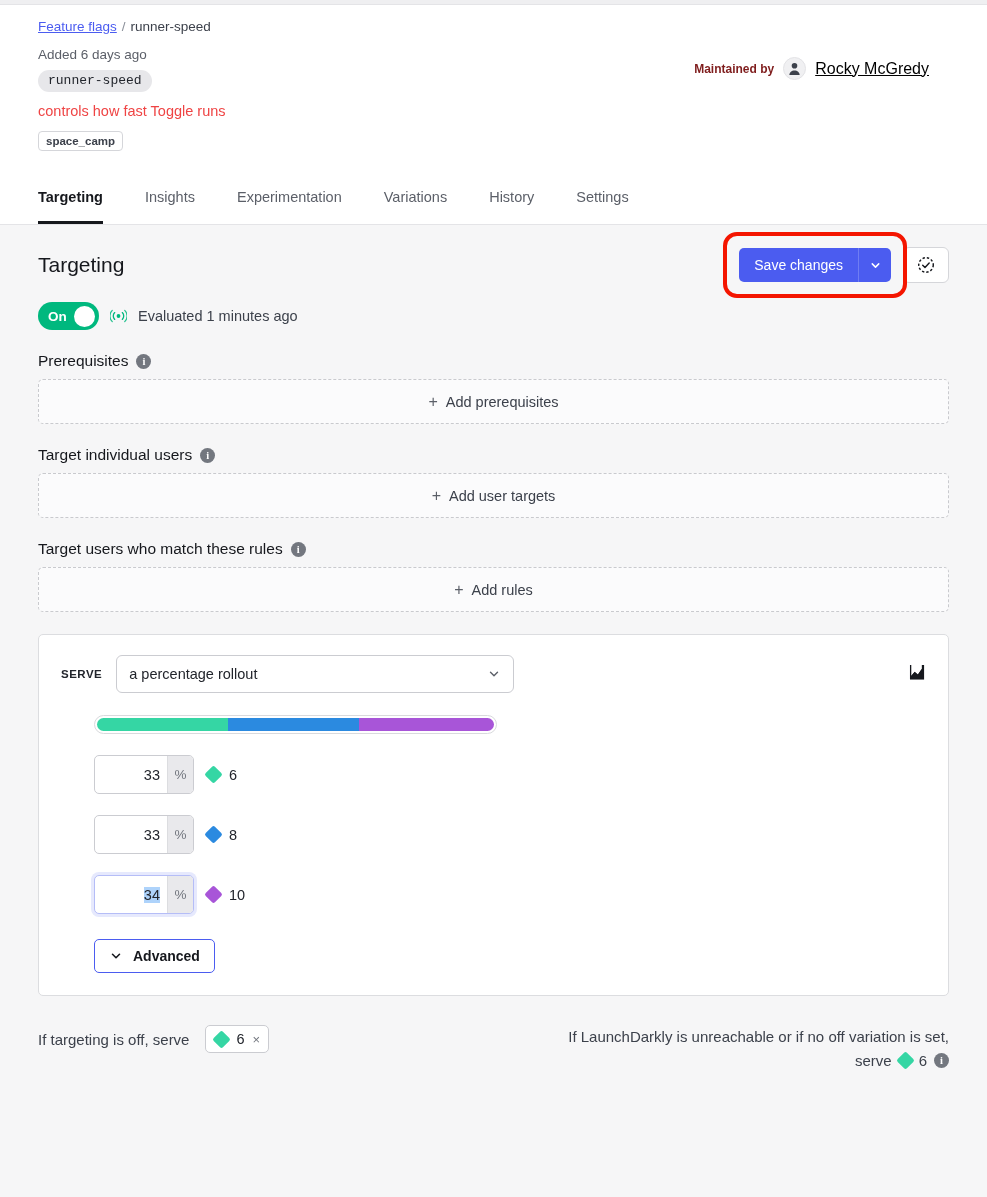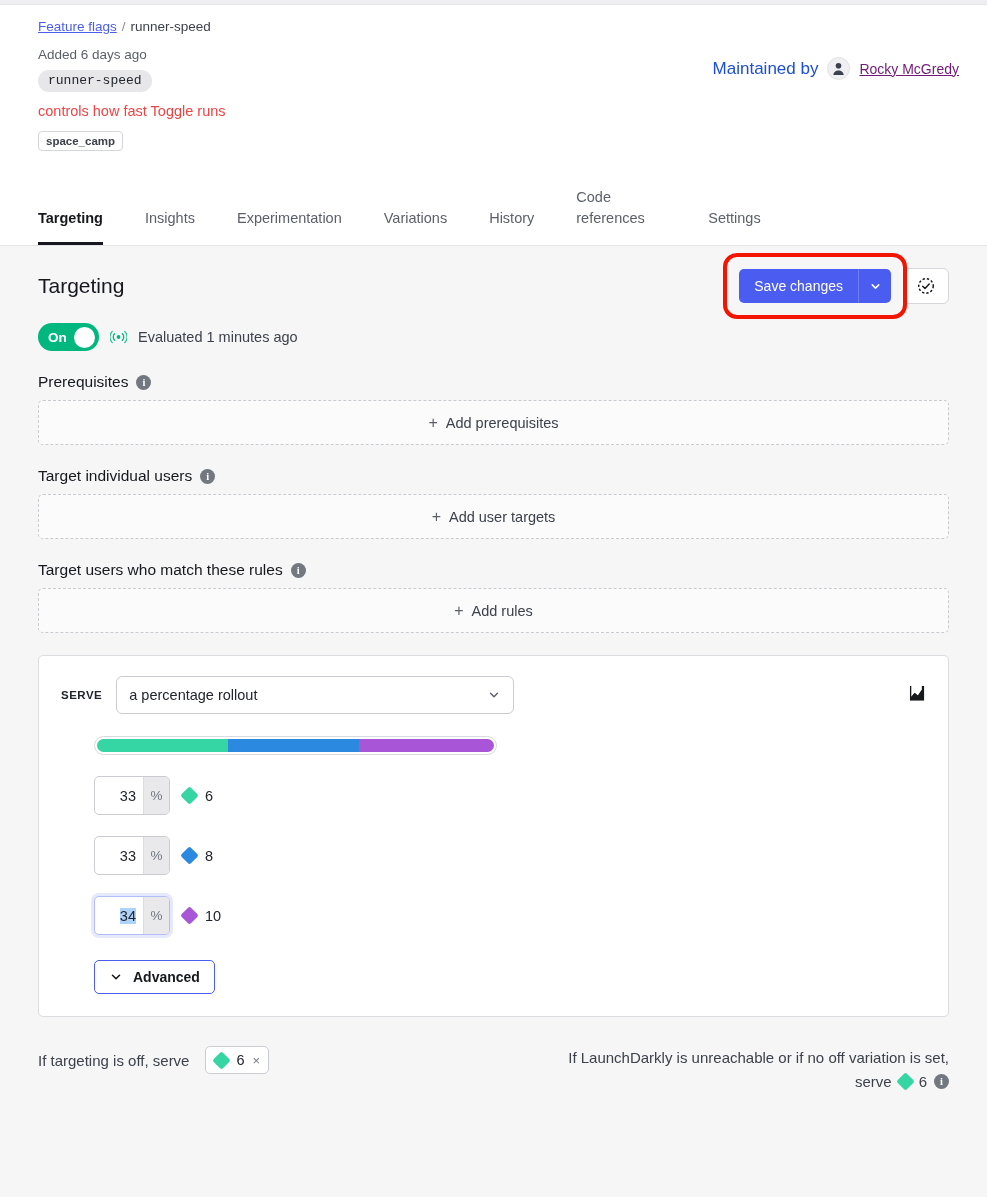--- a/index.html
+++ b/index.html
@@ -7,37 +7,37 @@
   body {
     width: 987px; height: 1197px;
     font-family: "Liberation Sans", sans-serif;
     background: #ffffff;
     color: #21242c;
     overflow: hidden;
   }
   .topstrip { height: 5px; background: #efeff1; border-bottom: 1px solid #e4e4e7; }
 
   
-  .header { background: #fff; padding: 14px 28px 0 38px; }
+  .header { background: #fff; padding: 14px 58px 0 38px; }
   .breadcrumb { font-size: 13.5px; color: #5b5f68; display: flex; align-items: baseline; gap: 5px; }
   .breadcrumb a { color: #4b5cf0; text-decoration: underline; font-size: 13.5px; }
   .breadcrumb .sep { color: #8a8f99; }
   .breadcrumb .cur { color: #3c414b; }
 
   .titlerow { display: flex; align-items: flex-start; justify-content: space-between; margin-top: 13px; }
   .titleleft { display: flex; align-items: baseline; gap: 11px; }
   h1.flagname { font-size: 28px; font-weight: 700; margin: 0; letter-spacing: -0.4px; color: #16181d; }
   .added { font-size: 13.5px; color: #5b5f68; }
 
   .maintained { display: flex; align-items: center; gap: 9px; padding-top: 10px; }
-  .maintained .mlabel { font-size: 17px; color: #1d4ed8; }
+  .maintained .mlabel { font-size: 12px; color: #7f1d1d; font-weight: bold; }
   .avatar { width: 23px; height: 23px; border-radius: 50%; background: #f0f0f2; border: 1px solid #e3e3e6;
             display: flex; align-items: center; justify-content: center; }
   .avatar svg { display: block; }
-  .maintained a { color: #701a75; font-size: 14px; }
+  .maintained a { color: #000000; font-size: 16px; }
 
   .keychip { display: inline-block; margin-top: 8px; background: #e7e7ea; color: #22252c;
              font-family: "Liberation Mono", monospace; font-size: 13px; padding: 3px 10px 4px; border-radius: 11px; }
   .desc { font-size: 14.5px; color: #ef4444; margin-top: 11px; }
   .tagchip { display: inline-block; margin-top: 12px; border: 1px solid #d5d6da; border-radius: 4px;
              font-size: 11.5px; color: #3c414b; padding: 3px 7px; background: #fff; font-weight: 600; }
 
   
   .tabs { display: flex; align-items: flex-end; margin-top: 26px; border-bottom: 1px solid #e4e4e7;
           padding: 0 38px; background: #fff; gap: 0; }
@@ -89,21 +89,21 @@
             display: flex; align-items: center; justify-content: space-between; padding: 0 12px;
             font-size: 14.5px; color: #22252c; cursor: pointer; }
 
   .barwrap { margin: 22px 0 0 33px; width: 403px; height: 19px; background: #fff;
              border: 1px solid #d9dadd; border-radius: 10px; padding: 2px; display: flex; overflow: hidden; }
   .seg { height: 13px; }
   .seg:first-child { border-radius: 7px 0 0 7px; }
   .seg:last-child { border-radius: 0 7px 7px 0; }
 
   .pctrow { display: flex; align-items: center; gap: 13px; margin: 21px 0 0 33px; }
-  .pctinput { width: 76px; height: 39px; border: 1px solid #cbccd1; border-radius: 5px; overflow: hidden;
+  .pctinput { width: 100px; height: 39px; border: 1px solid #cbccd1; border-radius: 5px; overflow: hidden;
               display: flex; background: #fff; }
   .pctinput.focused { border-color: #b5bdf7; box-shadow: 0 0 0 3px #e6e9fd; }
   .pctval { flex: 1; display: flex; align-items: center; justify-content: flex-end; padding-right: 7px;
             font-size: 14.5px; color: #22252c; }
   .pctval .sel { background: #aed3fb; }
   .pctsuffix { width: 26px; background: #e9e9ec; border-left: 1px solid #dcdde0;
                display: flex; align-items: center; justify-content: center; font-size: 13.5px; color: #73777f; }
   .diamond { width: 13px; height: 13px; transform: rotate(45deg); border-radius: 2px; display: inline-block; }
   .varlabel { display: flex; align-items: center; gap: 9px; font-size: 14.5px; color: #22252c; }
 
@@ -154,22 +154,20 @@
     </div>
   </div>
 </div>
 
 <div class="tabs">
   <div class="tab active">Targeting</div>
   <div class="tab">Insights</div>
   <div class="tab">Experimentation</div>
   <div class="tab">Variations</div>
   <div class="tab">History</div>
-  <div class="tab wrap">Code
-references</div>
   <div class="tab">Settings</div>
 </div>
 
 <div class="content">
 
   <div class="sectionhead">
     <h2 class="targeting">Targeting</h2>
     <div class="actions">
       <div class="savewrap">
         <div class="redbox"></div>

